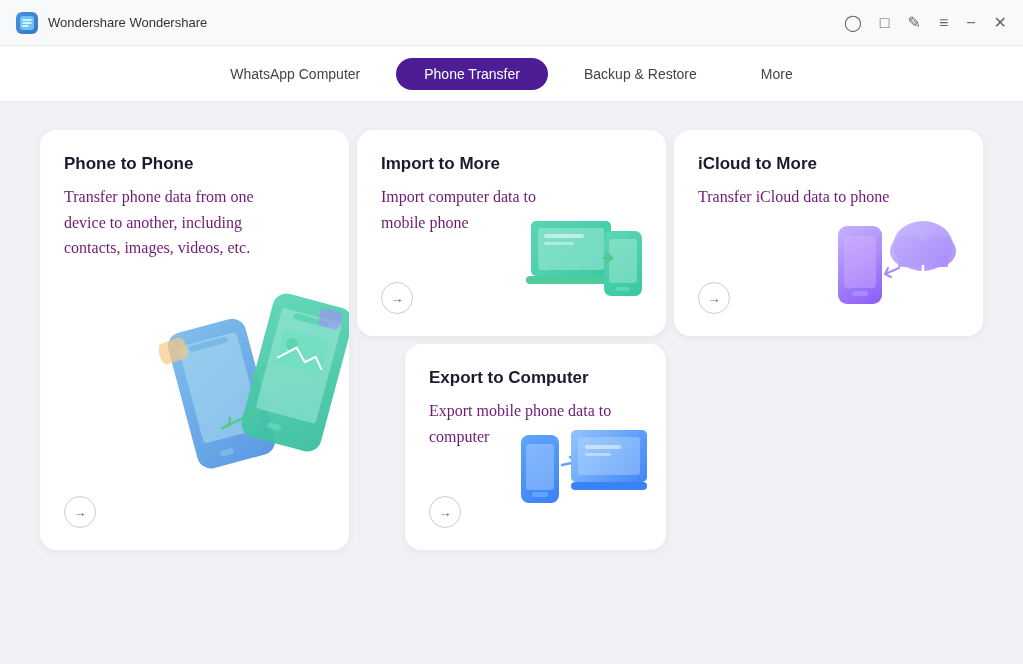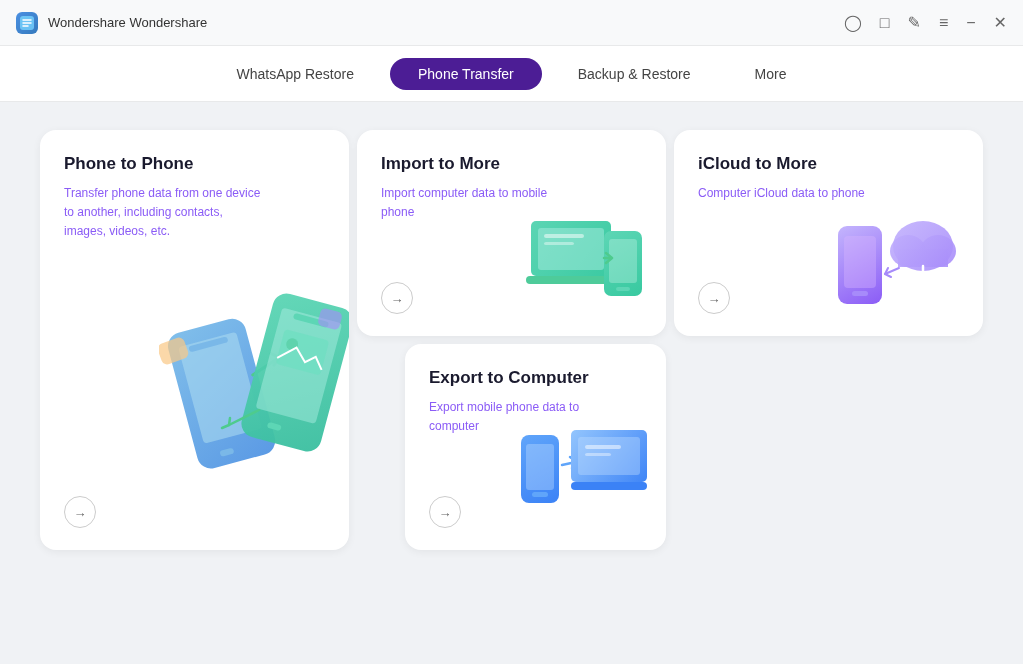--- a/index.html
+++ b/index.html
@@ -104,24 +104,25 @@
       min-height: 420px;
     }
 
     .card-title {
       font-size: 17px;
       font-weight: 700;
       color: #1a1a2e;
       margin-bottom: 10px;
     }
     .card-desc {
-      font-size: 12px;
-      color: #8b5cf6;
+      font-size: 16px;
+      color: #701a75;
       line-height: 1.6;
       max-width: 200px;
+      font-family: Liberation Serif, serif;
     }
 
     .card-arrow {
       position: absolute;
       bottom: 22px;
       left: 24px;
       width: 32px;
       height: 32px;
       border: 1.5px solid #ccc;
       border-radius: 50%;
@@ -191,21 +192,21 @@
     <span class="titlebar-icon">□</span>
     <span class="titlebar-icon">✎</span>
     <span class="titlebar-icon">≡</span>
     <span class="titlebar-icon">−</span>
     <span class="titlebar-icon close-icon">✕</span>
   </div>
 </div>
 
 <div class="nav-bar">
   <div class="nav-item">
-    <span>WhatsApp Restore</span>
+    <span>WhatsApp Computer</span>
   </div>
   <div class="nav-item active">
     <span>Phone Transfer</span>
   </div>
   <div class="nav-item">
     <span>Backup &amp; Restore</span>
   </div>
   <div class="nav-item">
     <span>More</span>
   </div>
@@ -295,21 +296,21 @@
               <stop offset="1" stop-color="#38c9a0"></stop>
             </linearGradient>
           </defs>
         </svg>
       </div>
       <div class="card-arrow">→</div>
     </div>
 
     <div class="card">
       <div class="card-title">iCloud to More</div>
-      <div class="card-desc">Computer iCloud data to phone</div>
+      <div class="card-desc">Transfer iCloud data to phone</div>
       <div class="illustration-icloud">
         <svg viewBox="0 0 140 120" fill="none" xmlns="http://www.w3.org/2000/svg">
 
           <g transform="translate(60, 5)">
             <ellipse cx="30" cy="35" rx="30" ry="25" fill="url(#cloudGrad)" opacity="0.9"></ellipse>
             <ellipse cx="15" cy="40" rx="18" ry="16" fill="url(#cloudGrad)" opacity="0.9"></ellipse>
             <ellipse cx="45" cy="40" rx="18" ry="16" fill="url(#cloudGrad)" opacity="0.9"></ellipse>
             <rect x="5" y="38" width="50" height="18" fill="url(#cloudGrad)" opacity="0.9"></rect>
 
             <line x1="30" y1="55" x2="30" y2="70" stroke="white" stroke-width="2.5" stroke-linecap="round"></line>

